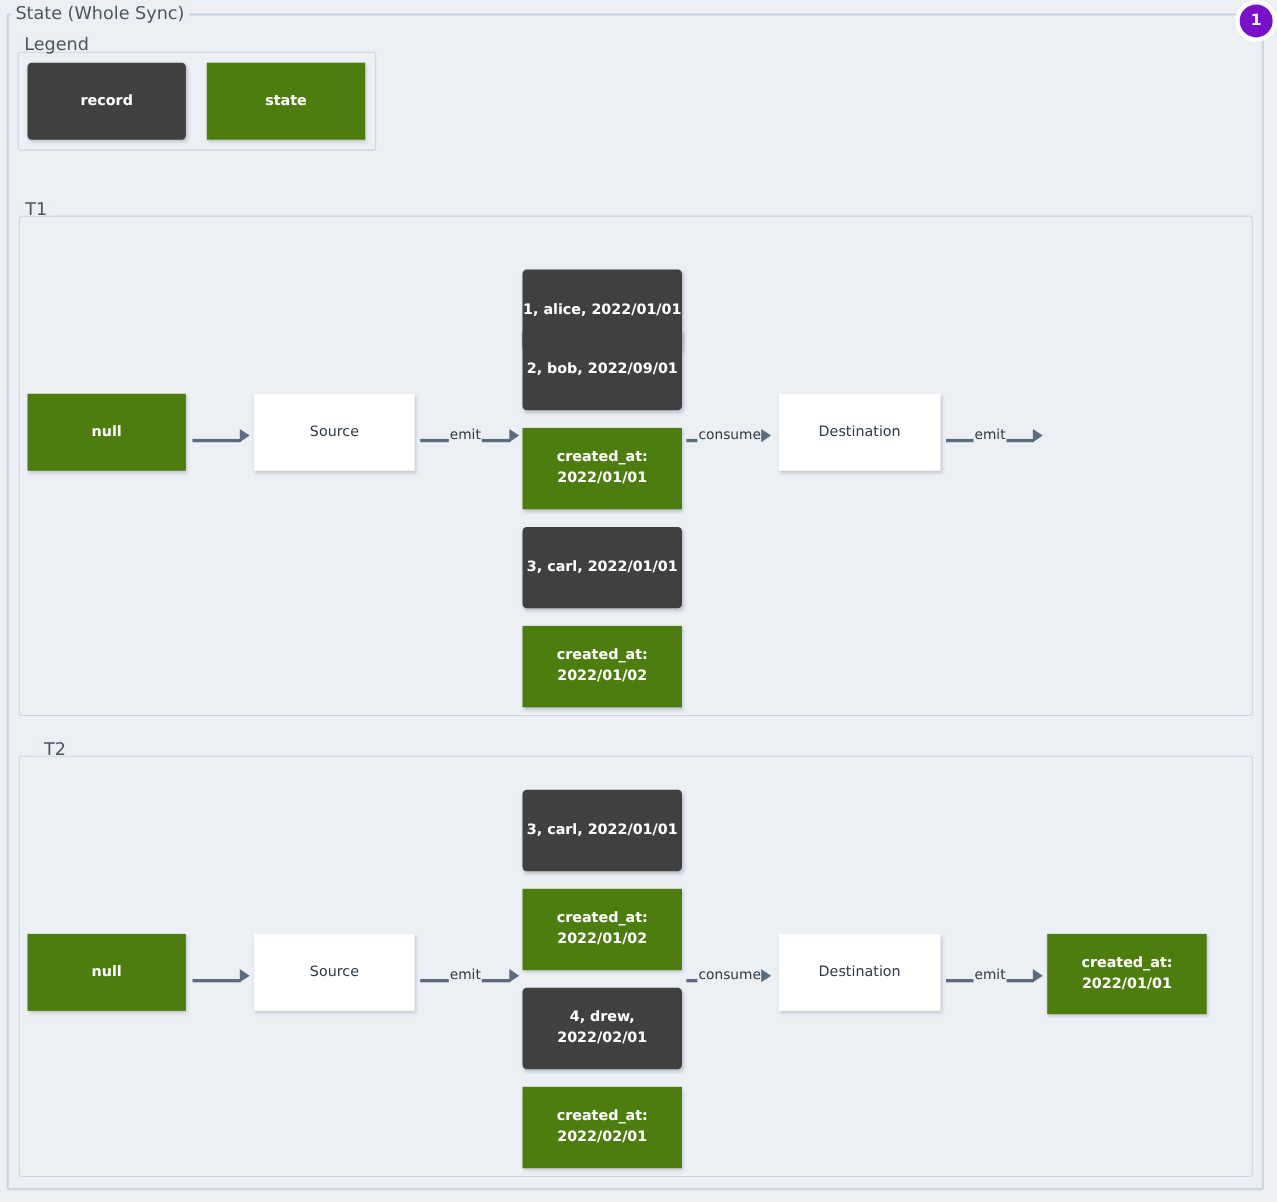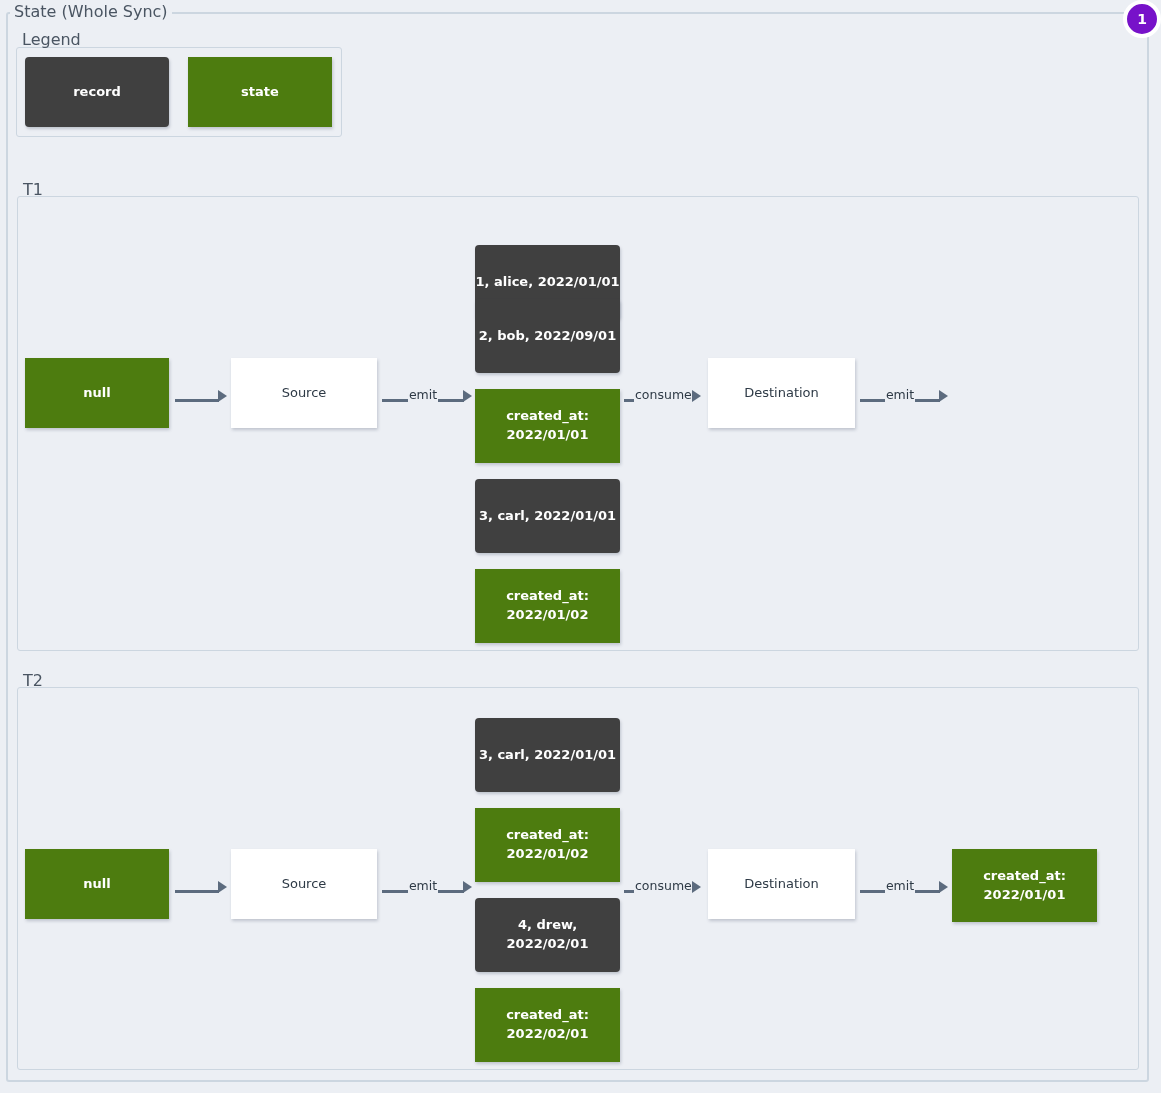--- a/index.html
+++ b/index.html
@@ -37,21 +37,21 @@
   #outer-frame  { left: 6px;  top: 12px;  width: 1143px; height: 1070px; }
   #outer-label  { left: 10px; top: 5px; }
 
   #legend-frame { left: 16px; top: 47px;  width: 326px;  height: 90px; border-width: 1px; }
   #legend-label { left: 18px; top: 33px; }
 
   #t1-frame     { left: 17px; top: 196px; width: 1122px; height: 455px; border-width: 1px; }
   #t1-label     { left: 19px; top: 183px; }
 
   #t2-frame     { left: 17px; top: 687px; width: 1122px; height: 383px; border-width: 1px; }
-  #t2-label     { left: 19px; top: 674px; }
+  #t2-label     { left: 36px; top: 674px; }
 
   
   .node {
     position: absolute;
     box-sizing: border-box;
     display: flex;
     align-items: center;
     justify-content: center;
     text-align: center;
     font-size: 13px;

